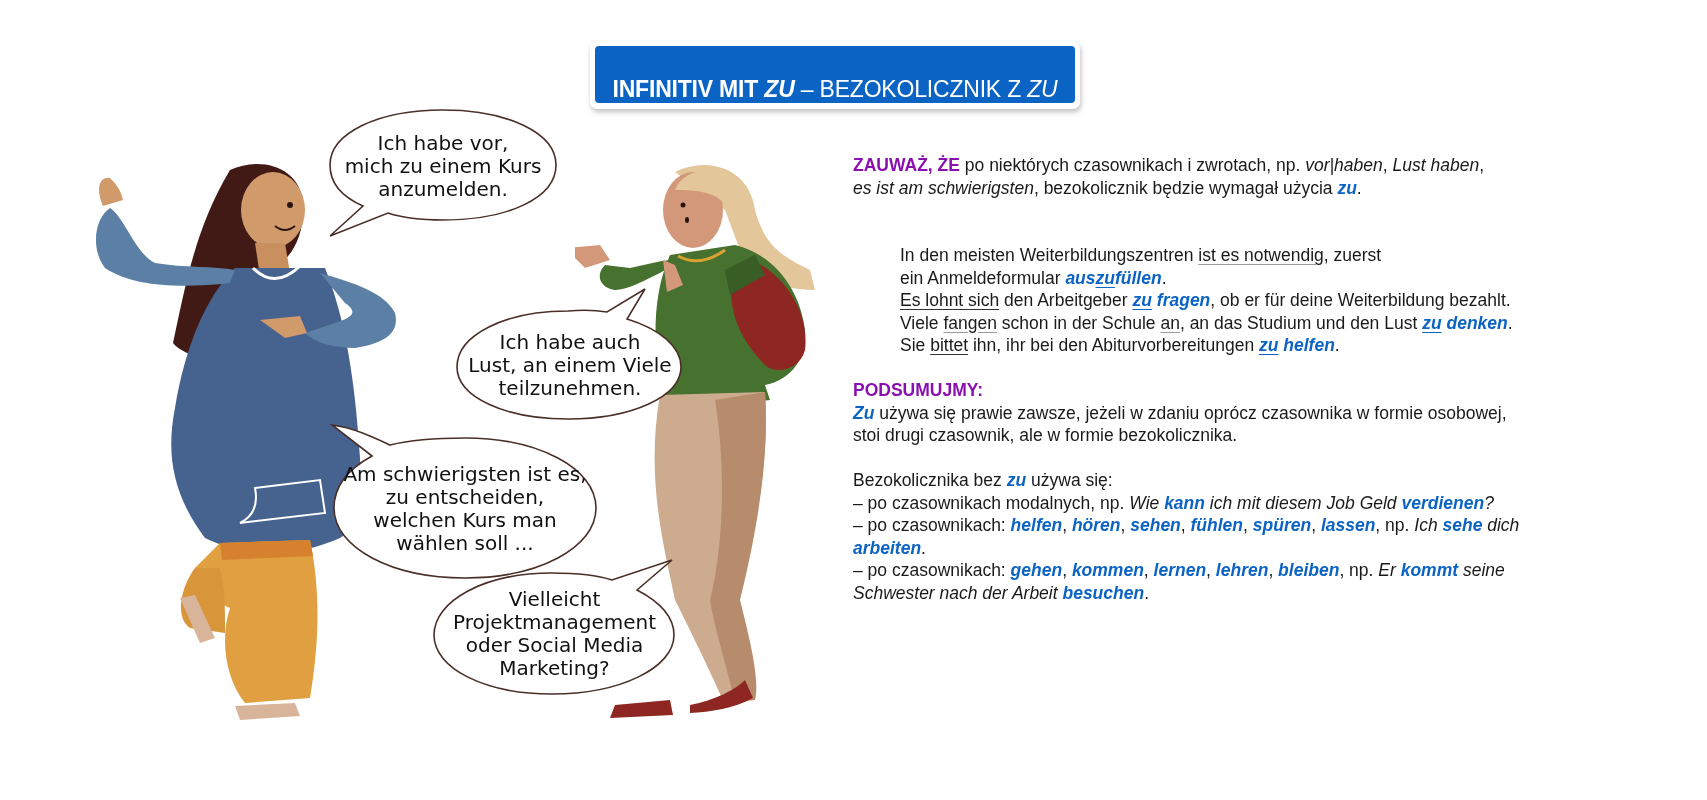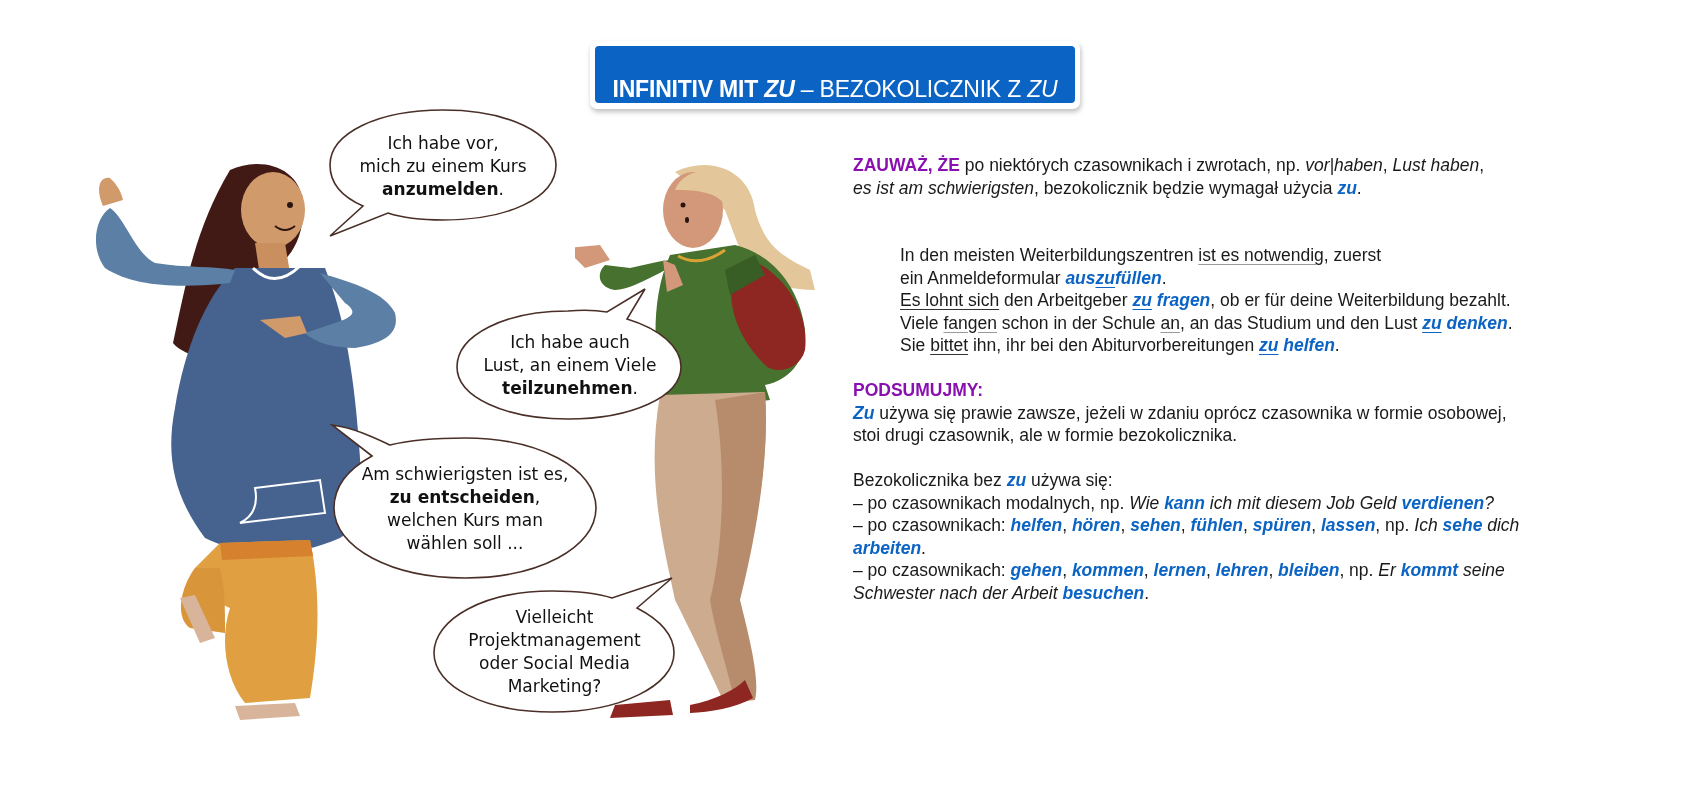--- a/index.html
+++ b/index.html
@@ -18,22 +18,22 @@
   .title-box i { font-style: italic; }
 
   
   .figure { position: absolute; }
   .figure svg { display: block; }
 
   
   .bubble { position: absolute; }
   .bubble svg { position: absolute; left: 0; top: 0; overflow: visible; }
   .bubble-text { position: absolute; left: 0; right: 0; text-align: center;
-                 font-family: "DejaVu Sans", sans-serif; font-size: 17px; line-height: 23px; color: #111; }
-  .bubble-text b { font-weight: bold; }
+                 font-family: "DejaVu Sans", sans-serif; font-size: 20px; line-height: 23px; color: #111; }
+  .bubble-text b { font-weight: normal; }
 
   
   .panel { position: absolute; left: 853px; top: 154px; width: 700px;
            font-family: "Liberation Sans", sans-serif; font-size: 17.5px; line-height: 22.5px; color: #1a1a1a; }
   .panel p { margin: 0; }
   .panel .gap { height: 22.5px; }
   .panel .indent { padding-left: 47px; }
   .purple { color: #8a0fb0; font-weight: bold; }
   .blue { color: #0b63c4; font-weight: bold; font-style: italic; }
   .it { font-style: italic; }
@@ -135,21 +135,21 @@
     <path d="M2 2 C25 5 45 15 60 22 C80 17 105 15 135 15 C208 15 266 45 266 85 C266 125 208 155 135 155 C62 155 4 125 4 85 C4 62 20 45 42 33 Z" fill="#fff" stroke="#4a2f28" stroke-width="1.6"></path>
   </svg>
   <div class="bubble-text" style="top:40px;">
     <div>Am schwierigsten ist es,</div>
     <div><b>zu entscheiden</b><span>,</span></div>
     <div>welchen Kurs man</div>
     <div>wählen soll ...</div>
   </div>
 </div>
 
-<div class="bubble" style="left:432px; top:576px; width:245px; height:140px;">
+<div class="bubble" style="left:432px; top:558px; width:245px; height:140px;">
   <svg width="245" height="140" viewBox="0 0 245 140">
     <path d="M120 15 C145 15 165 17 180 22 L240 2 L205 32 C230 45 242 60 242 77 C242 110 188 136 120 136 C52 136 2 110 2 77 C2 43 52 15 120 15 Z" fill="#fff" stroke="#4a2f28" stroke-width="1.6"></path>
   </svg>
   <div class="bubble-text" style="top:30px;">
     <div>Vielleicht</div>
     <div>Projektmanagement</div>
     <div>oder Social Media</div>
     <div>Marketing?</div>
   </div>
 </div>

